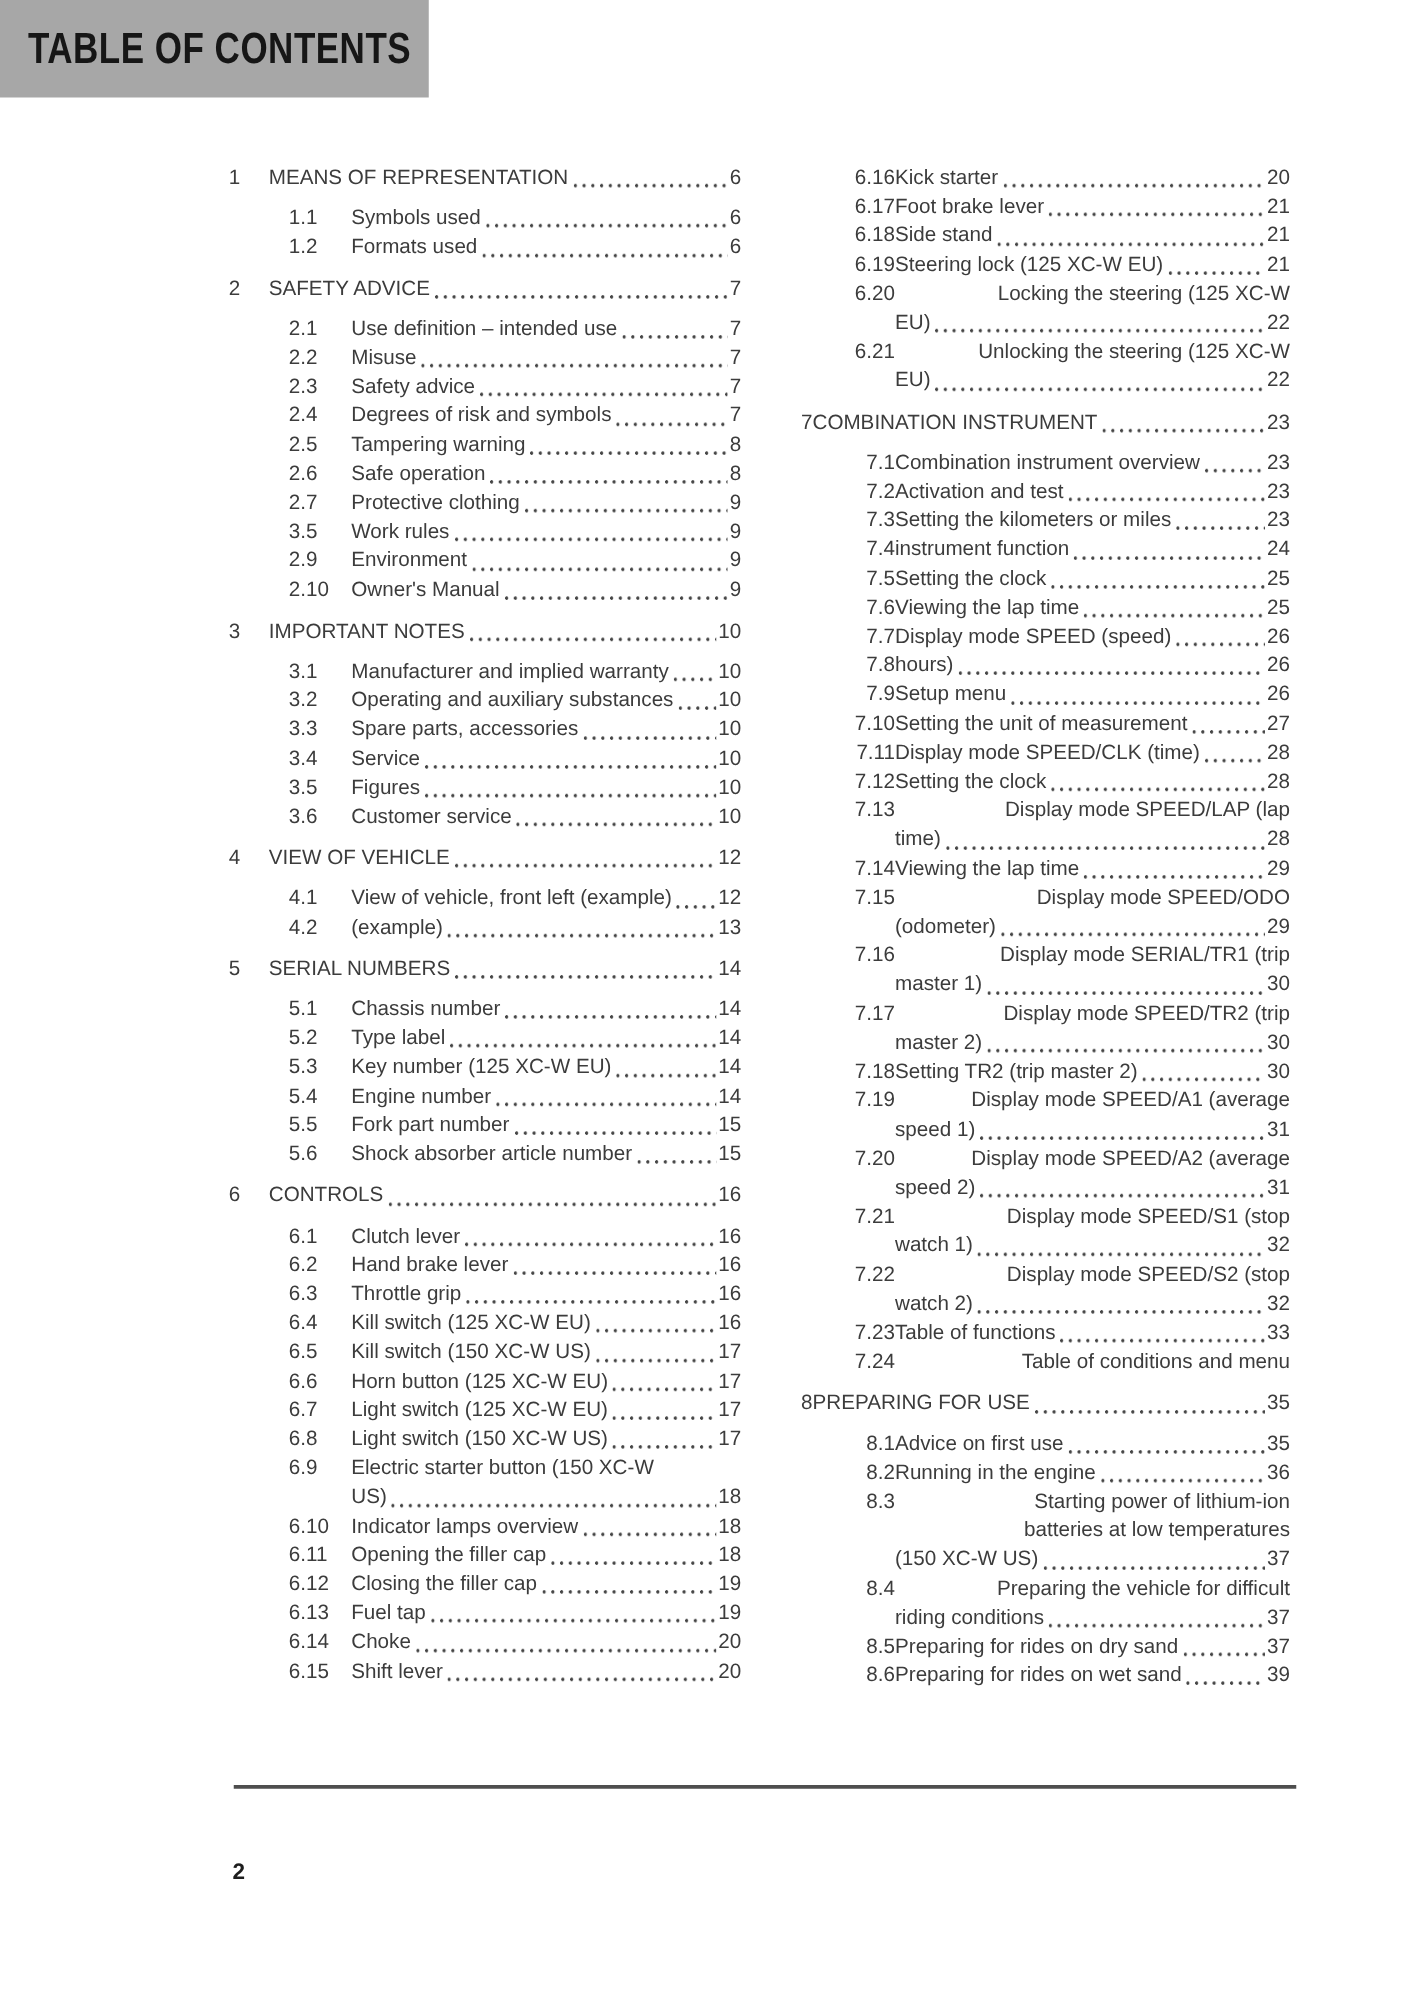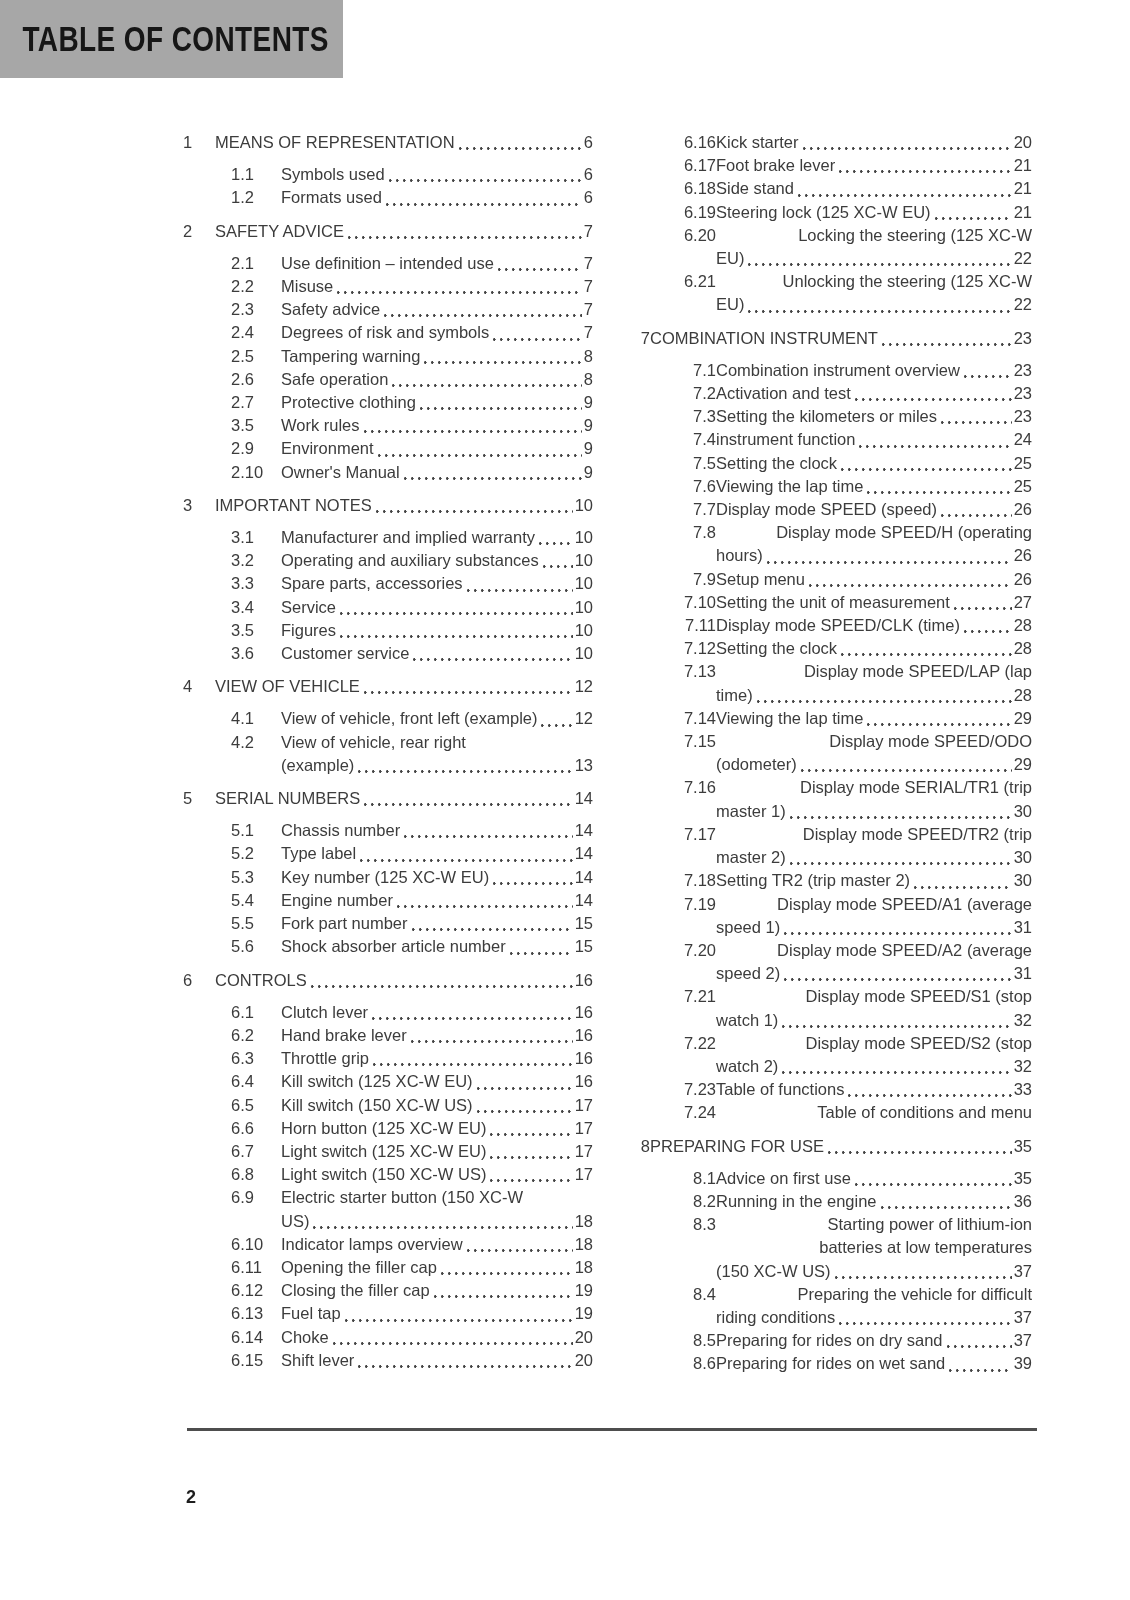--- a/index.html
+++ b/index.html
@@ -325,21 +325,20 @@
           <div class="e-lastline">
             <span class="e-text">View of vehicle, front left (example)</span>
             <span class="e-dots"></span>
             <span class="e-page">12</span>
           </div>
         </div>
       </div>
       <div class="entry item">
         <span class="e-num">4.2</span>
         <div class="e-content">
-          <div class="e-line">View of vehicle, rear right</div>
           <div class="e-lastline">
             <span class="e-text">(example)</span>
             <span class="e-dots"></span>
             <span class="e-page">13</span>
           </div>
         </div>
       </div>
       <div class="entry chapter">
         <span class="e-num">5</span>
         <div class="e-content">
@@ -711,21 +710,20 @@
           <div class="e-lastline">
             <span class="e-text">Display mode SPEED (speed)</span>
             <span class="e-dots"></span>
             <span class="e-page">26</span>
           </div>
         </div>
       </div>
       <div class="entry item">
         <span class="e-num">7.8</span>
         <div class="e-content">
-          <div class="e-line">Display mode SPEED/H (operating</div>
           <div class="e-lastline">
             <span class="e-text">hours)</span>
             <span class="e-dots"></span>
             <span class="e-page">26</span>
           </div>
         </div>
       </div>
       <div class="entry item">
         <span class="e-num">7.9</span>
         <div class="e-content">

